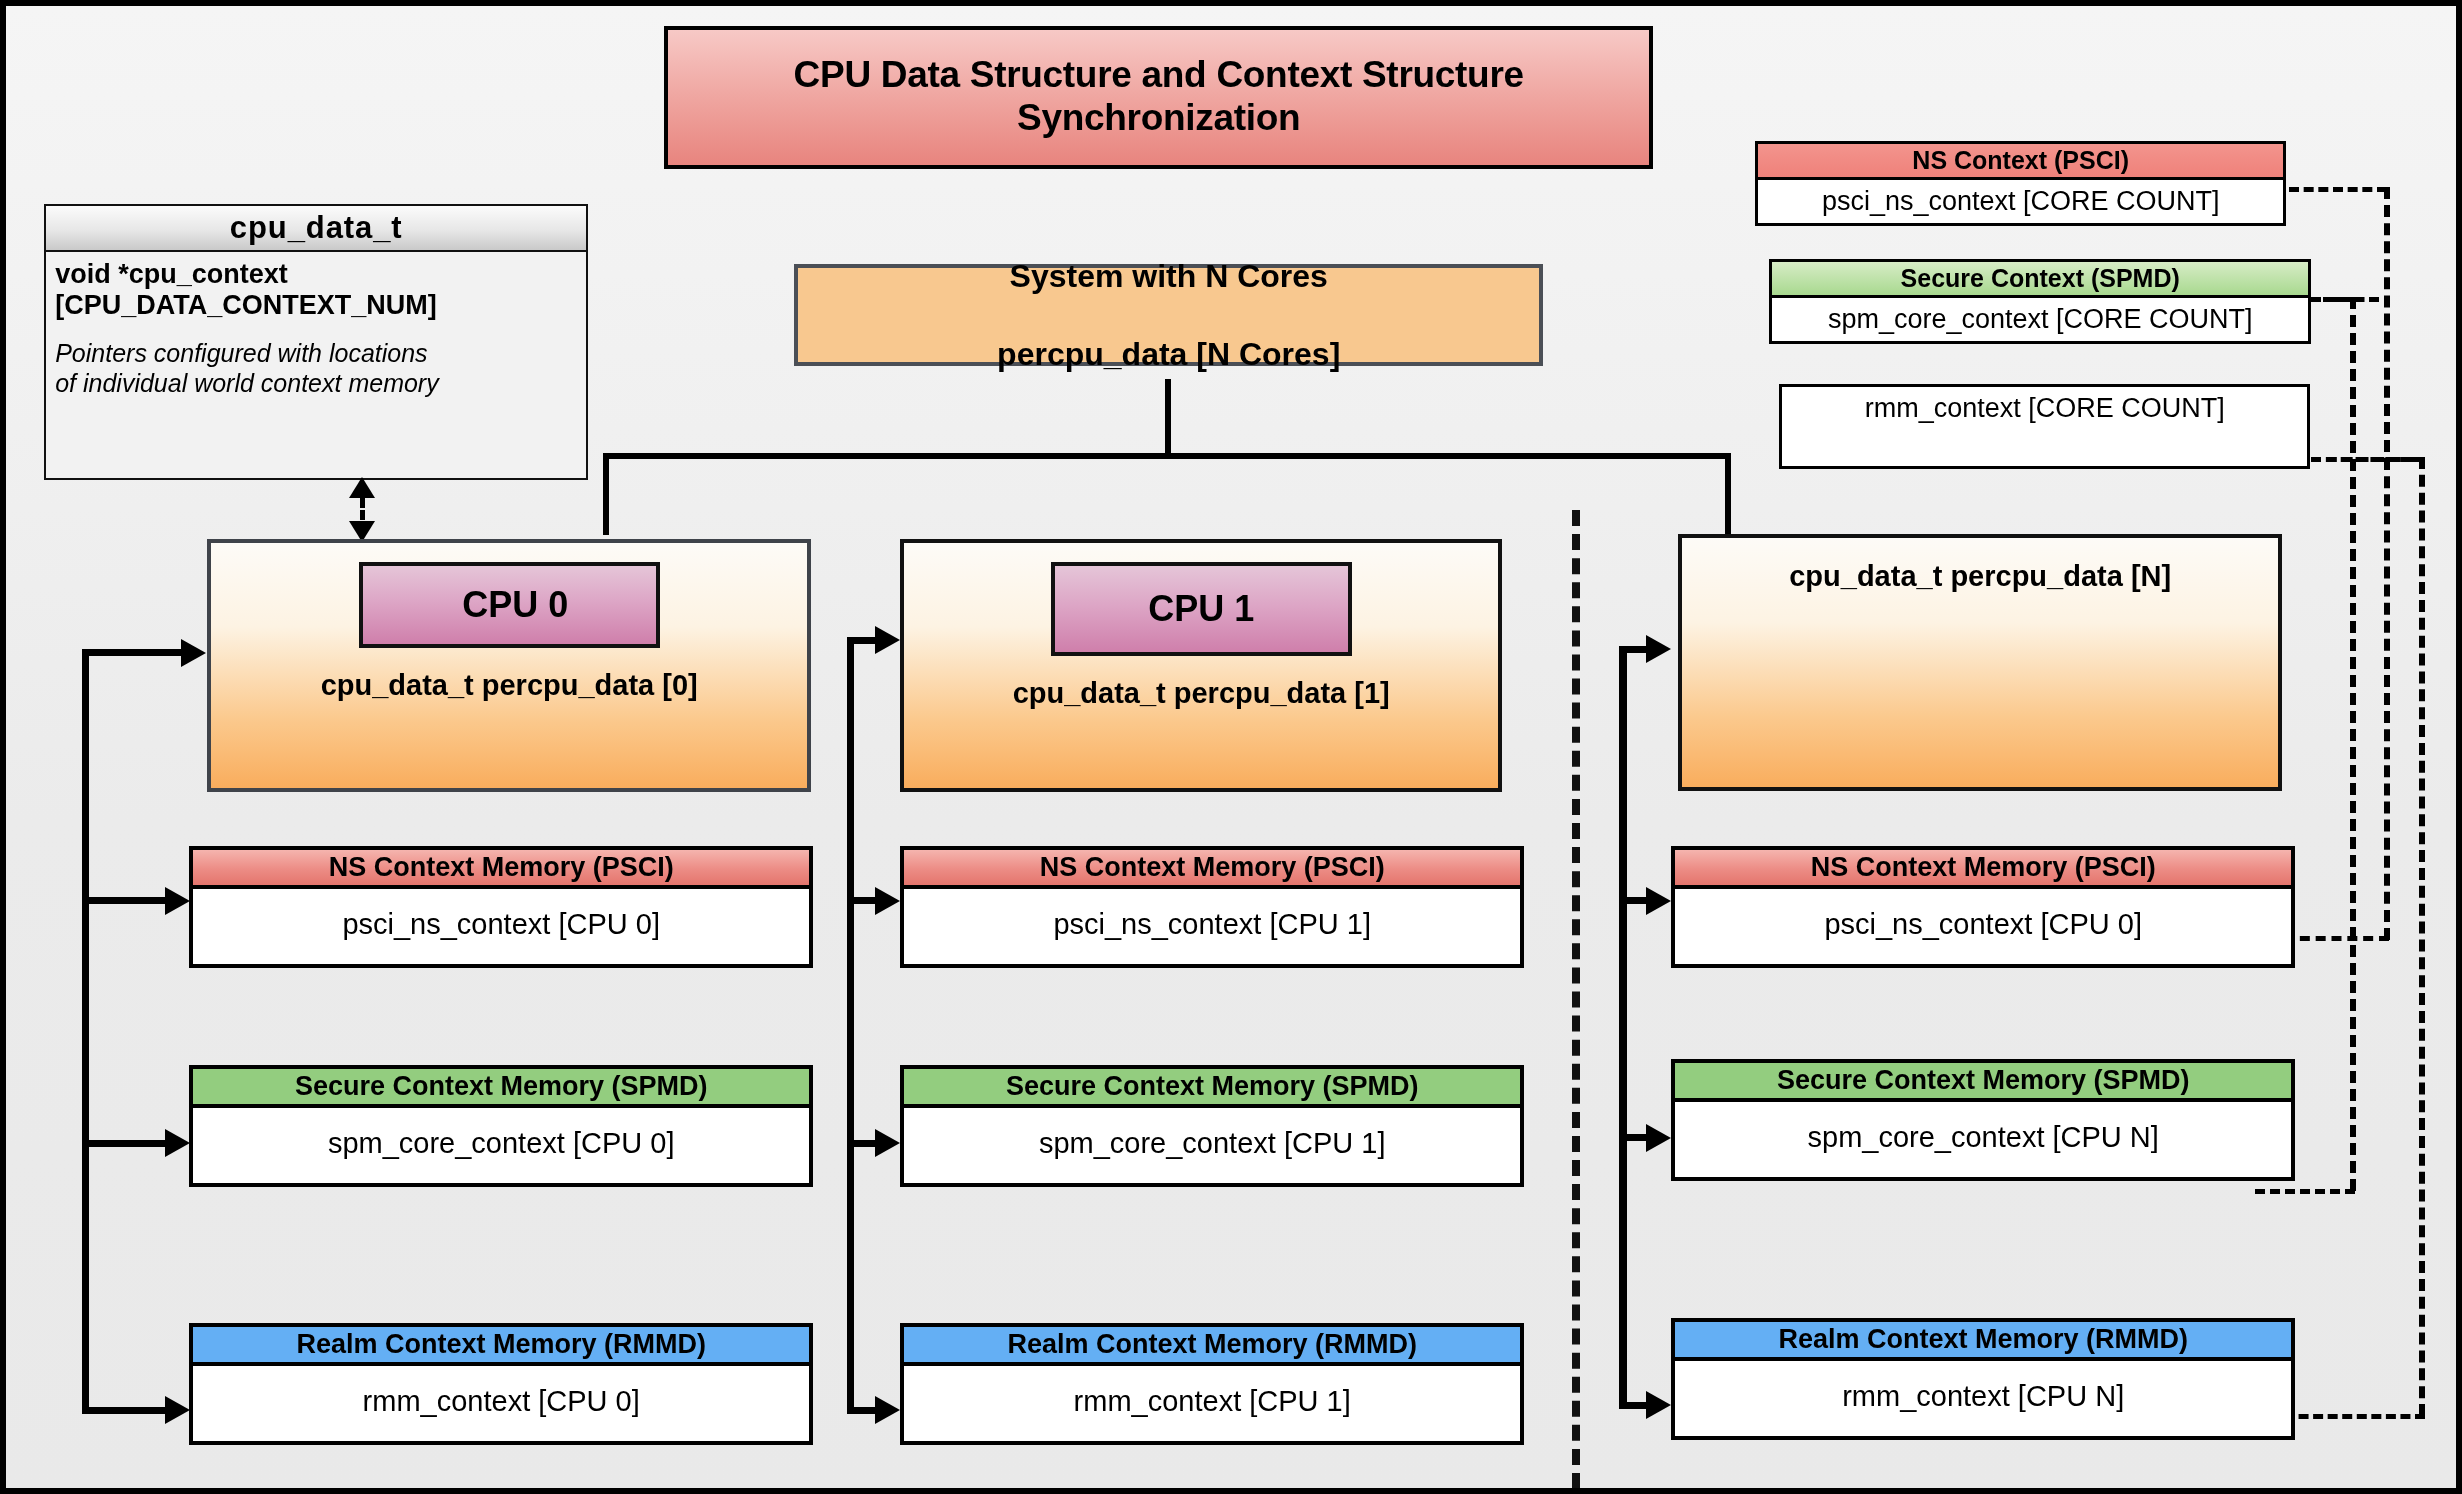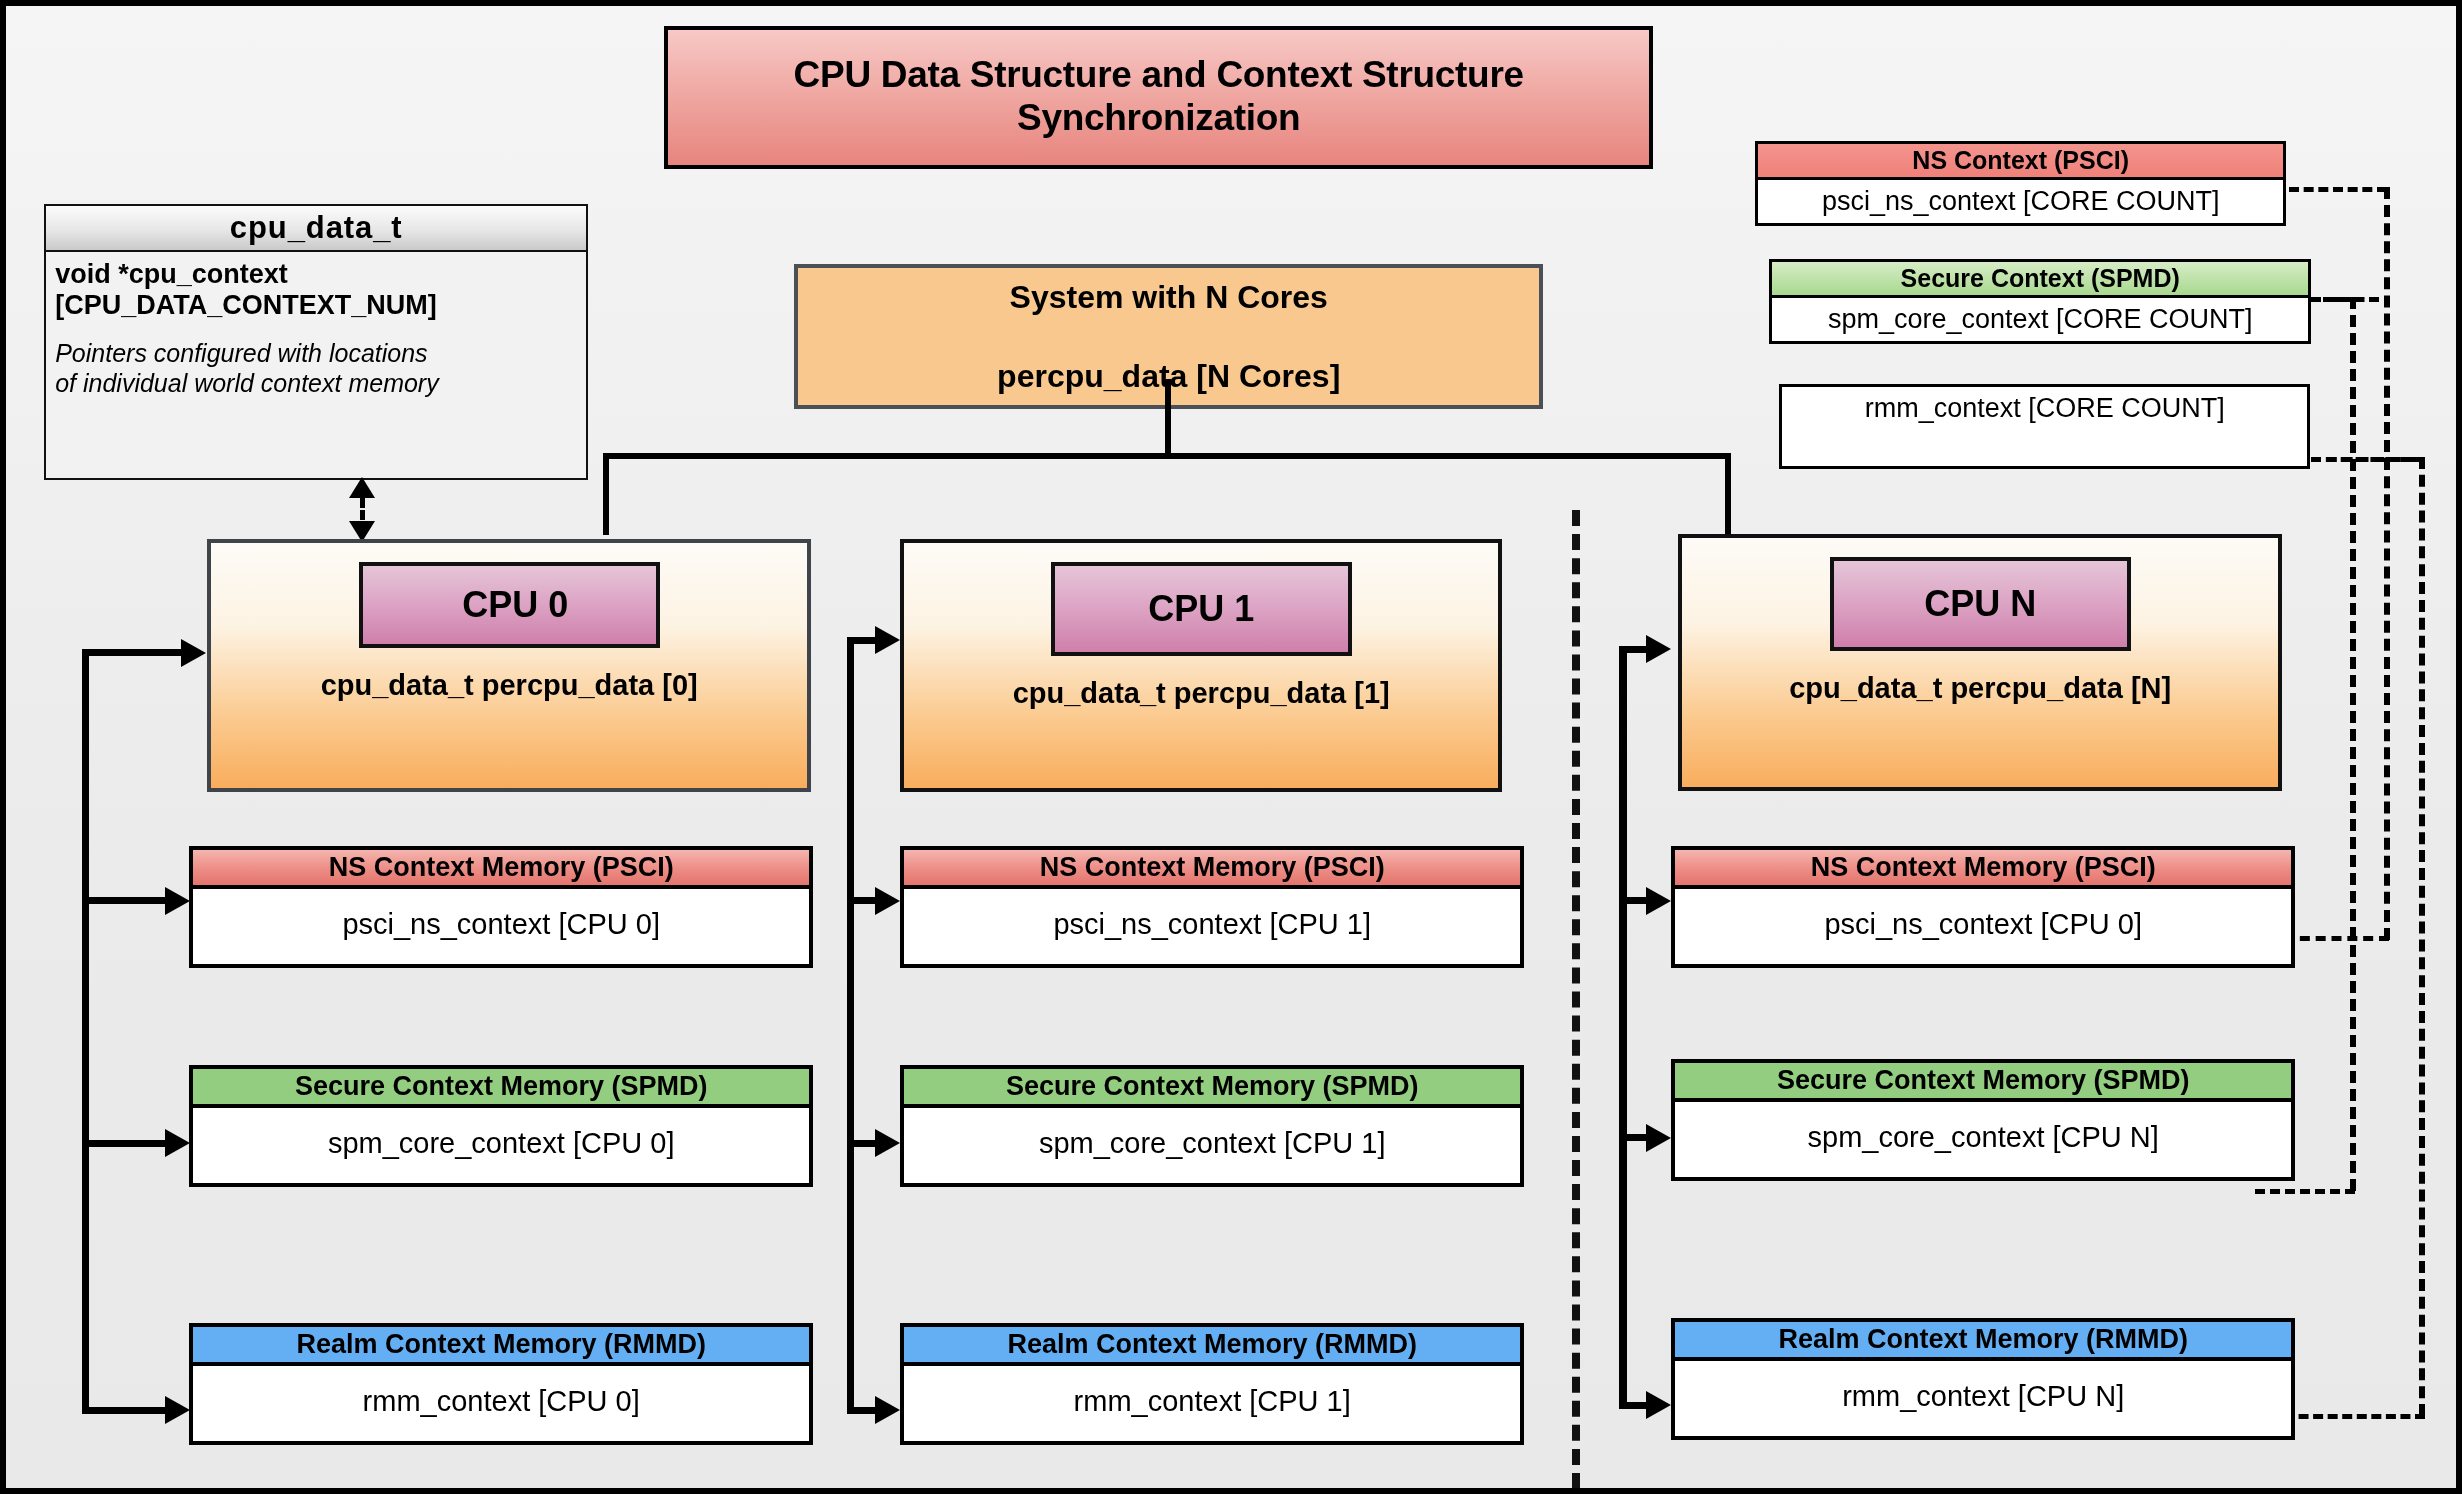--- a/index.html
+++ b/index.html
@@ -174,21 +174,21 @@
     <div class="body">
       <div class="f1">void  *cpu_context<br>[CPU_DATA_CONTEXT_NUM]</div>
       <div class="f2">Pointers configured with locations<br>of individual world context memory</div>
     </div>
   </div>
 
   <div class="arrow-u" style="left:343px; top:471px;"></div>
   <div class="dash-small-v" style="left:354px; top:492px; height:34px;"></div>
   <div class="arrow-d" style="left:343px; top:515px;"></div>
 
-  <div class="node system-box" style="left:788px; top:258px; width:749px; height:145px;gap:40px;">
+  <div class="node system-box" style="left:788px; top:258px; width:749px; height:102px;gap:40px;">
     <div>System with N Cores</div>
     <div>percpu_data [N Cores]</div>
   </div>
 
   <div class="ln vln" style="left:1159px; top:373px; width:6.2px; height:80px;"></div>
   <div class="ln hln" style="left:597px; top:447px; width:1128px; height:6.2px;"></div>
   <div class="ln vln" style="left:597px; top:447px; width:6.2px; height:82px;"></div>
   <div class="ln vln" style="left:1719px; top:447px; width:6.2px; height:82px;"></div>
 
   <div class="node ctx ref" style="left:1749px; top:135px; width:531px; height:85px;">
@@ -291,21 +291,20 @@
   <div class="ln hln" style="left:841px; top:891px; width:43px; height:7.1px;"></div>
   <div class="arrow-r" style="left:869px; top:881px;"></div>
 
   <div class="ln hln" style="left:841px; top:1134px; width:43px; height:7.1px;"></div>
   <div class="arrow-r" style="left:869px; top:1123px;"></div>
 
   <div class="ln hln" style="left:841px; top:1401px; width:43px; height:7.1px;"></div>
   <div class="arrow-r" style="left:869px; top:1390px;"></div>
 
   <div class="node cpu-box thin" style="left:1672px; top:528px; width:604px; height:257px;">
-    <div class="cpu-chip" style="width:301px; height:94px;">CPU N</div>
     <div class="cpu-label">cpu_data_t percpu_data [N]</div>
   </div>
 
   <div class="node ctx big" style="left:1665px; top:840px; width:624px; height:122px;">
     <div class="ctx-hdr hdr-ns">NS Context Memory (PSCI)</div>
     <div class="ctx-val">psci_ns_context [CPU 0]</div>
   </div>
 
   <div class="node ctx big" style="left:1665px; top:1053px; width:624px; height:122px;">
     <div class="ctx-hdr hdr-secure">Secure Context Memory (SPMD)</div>

